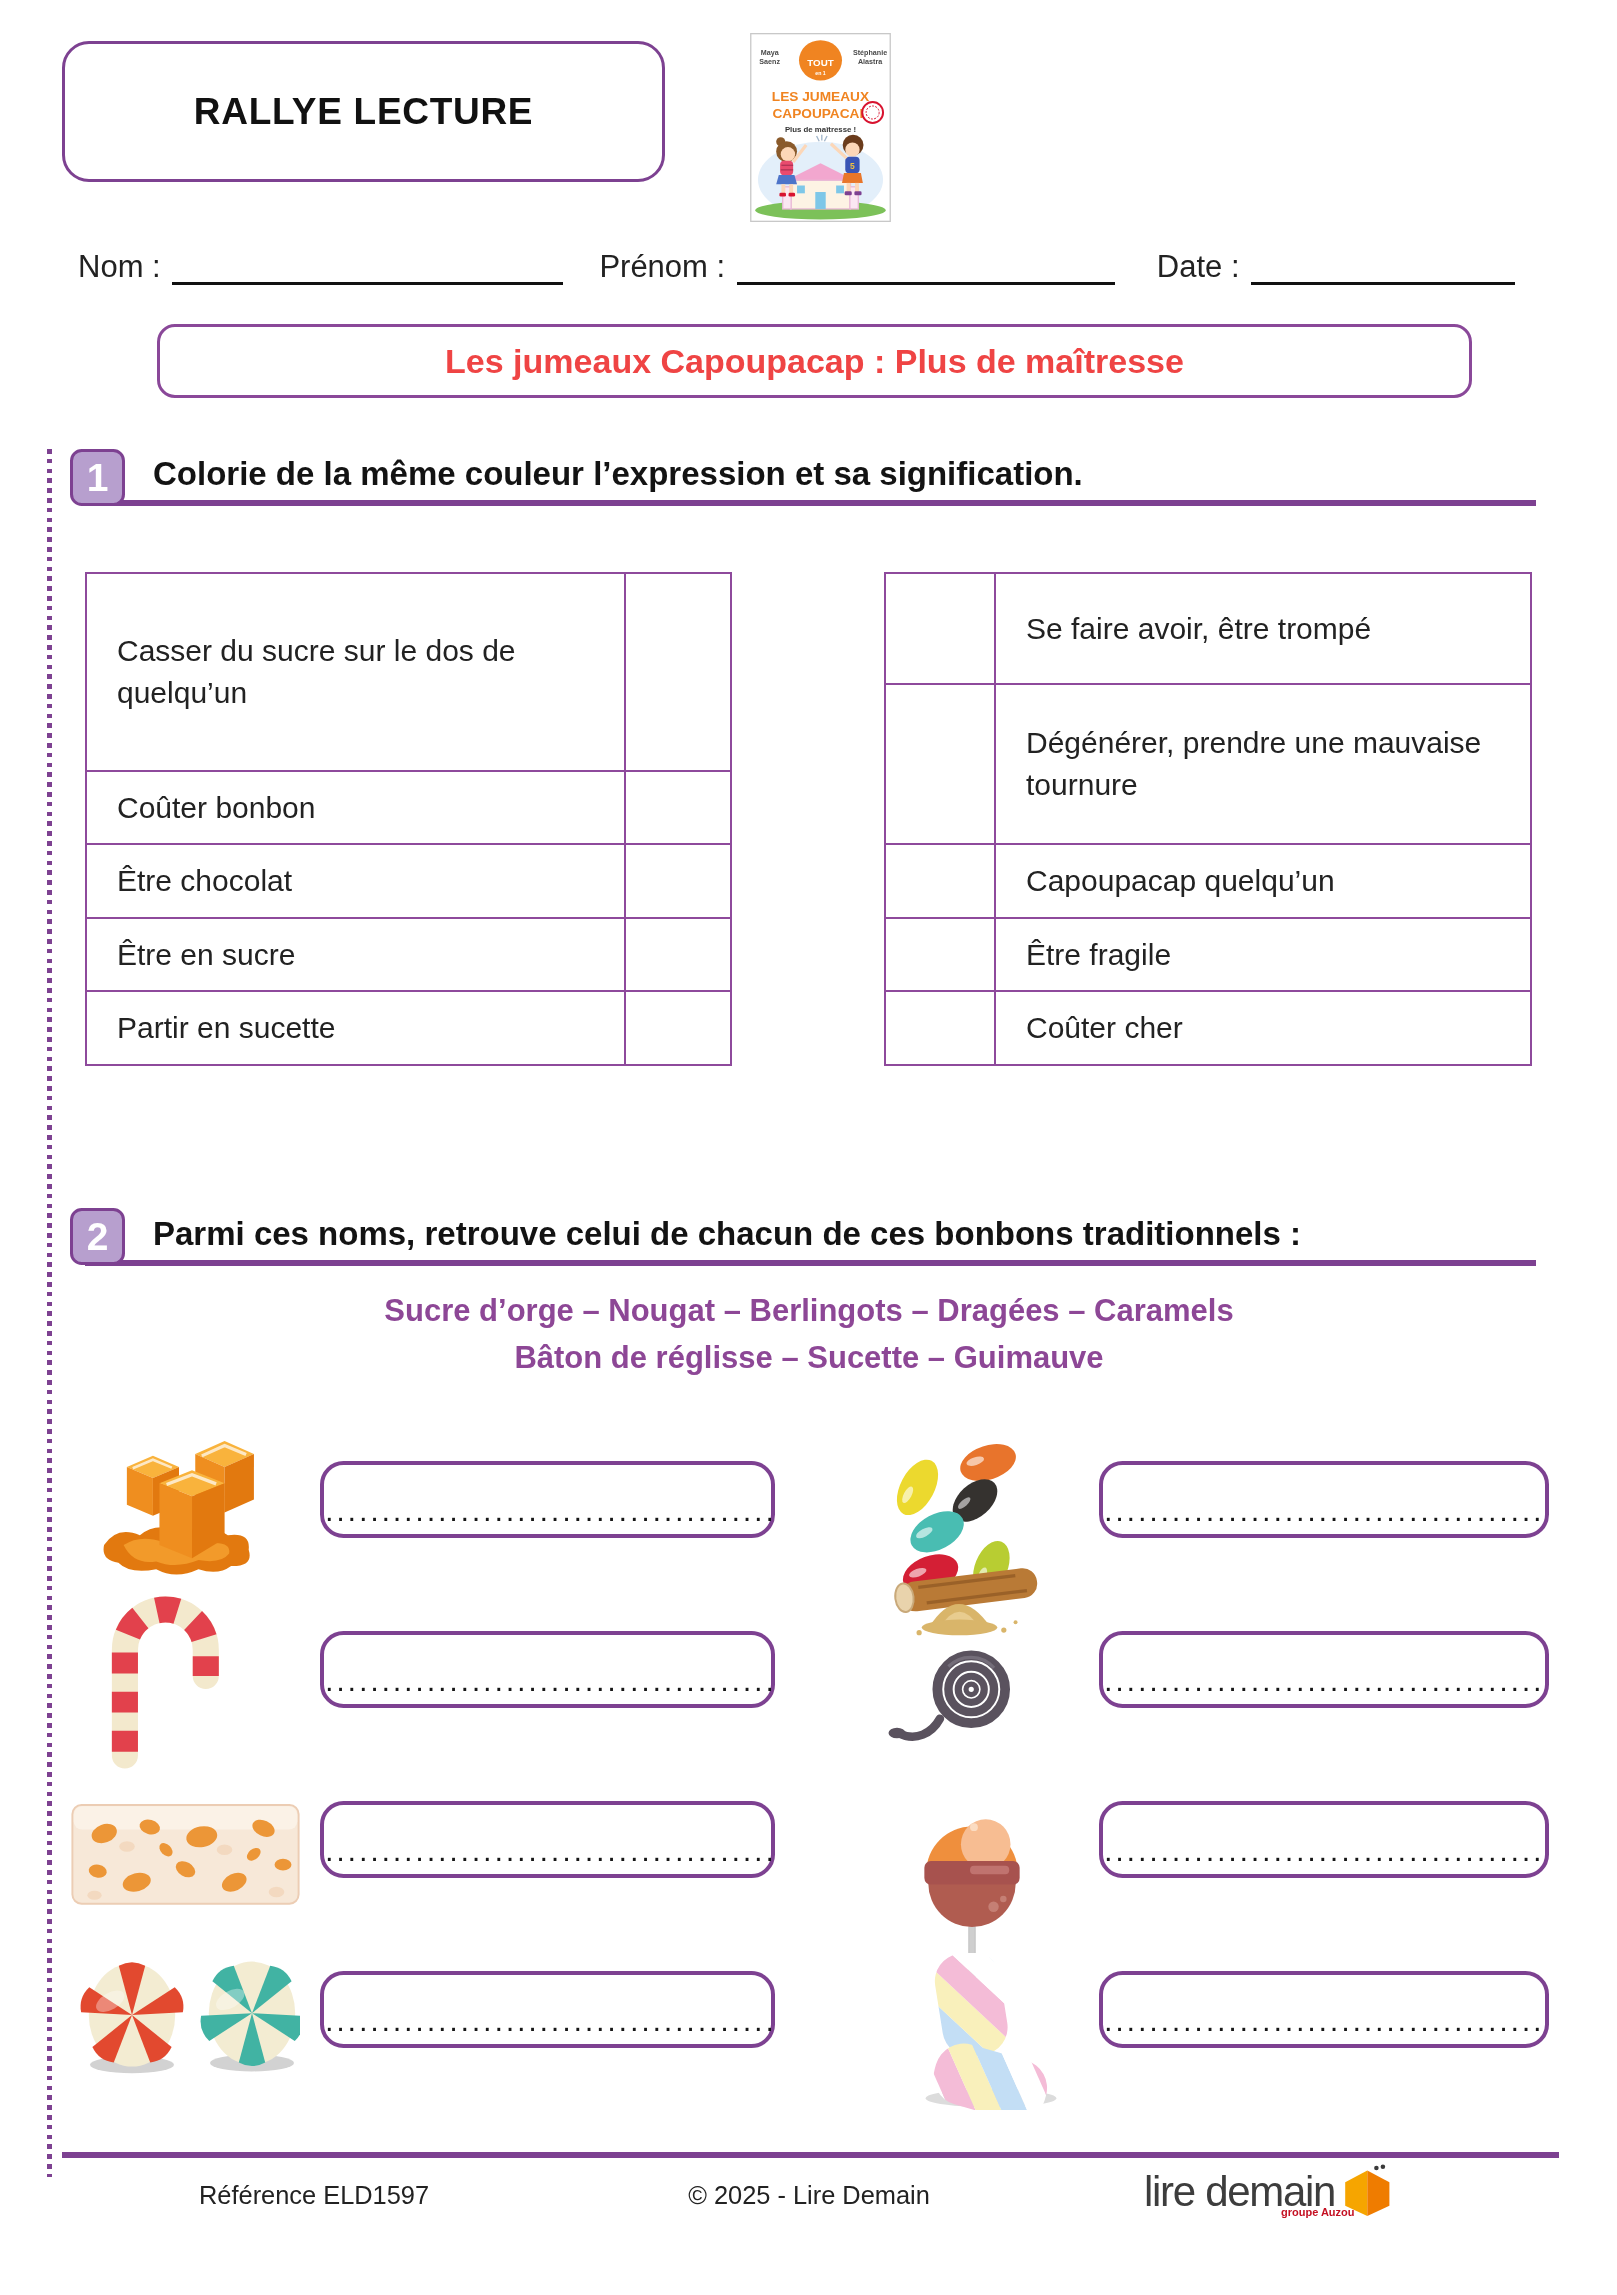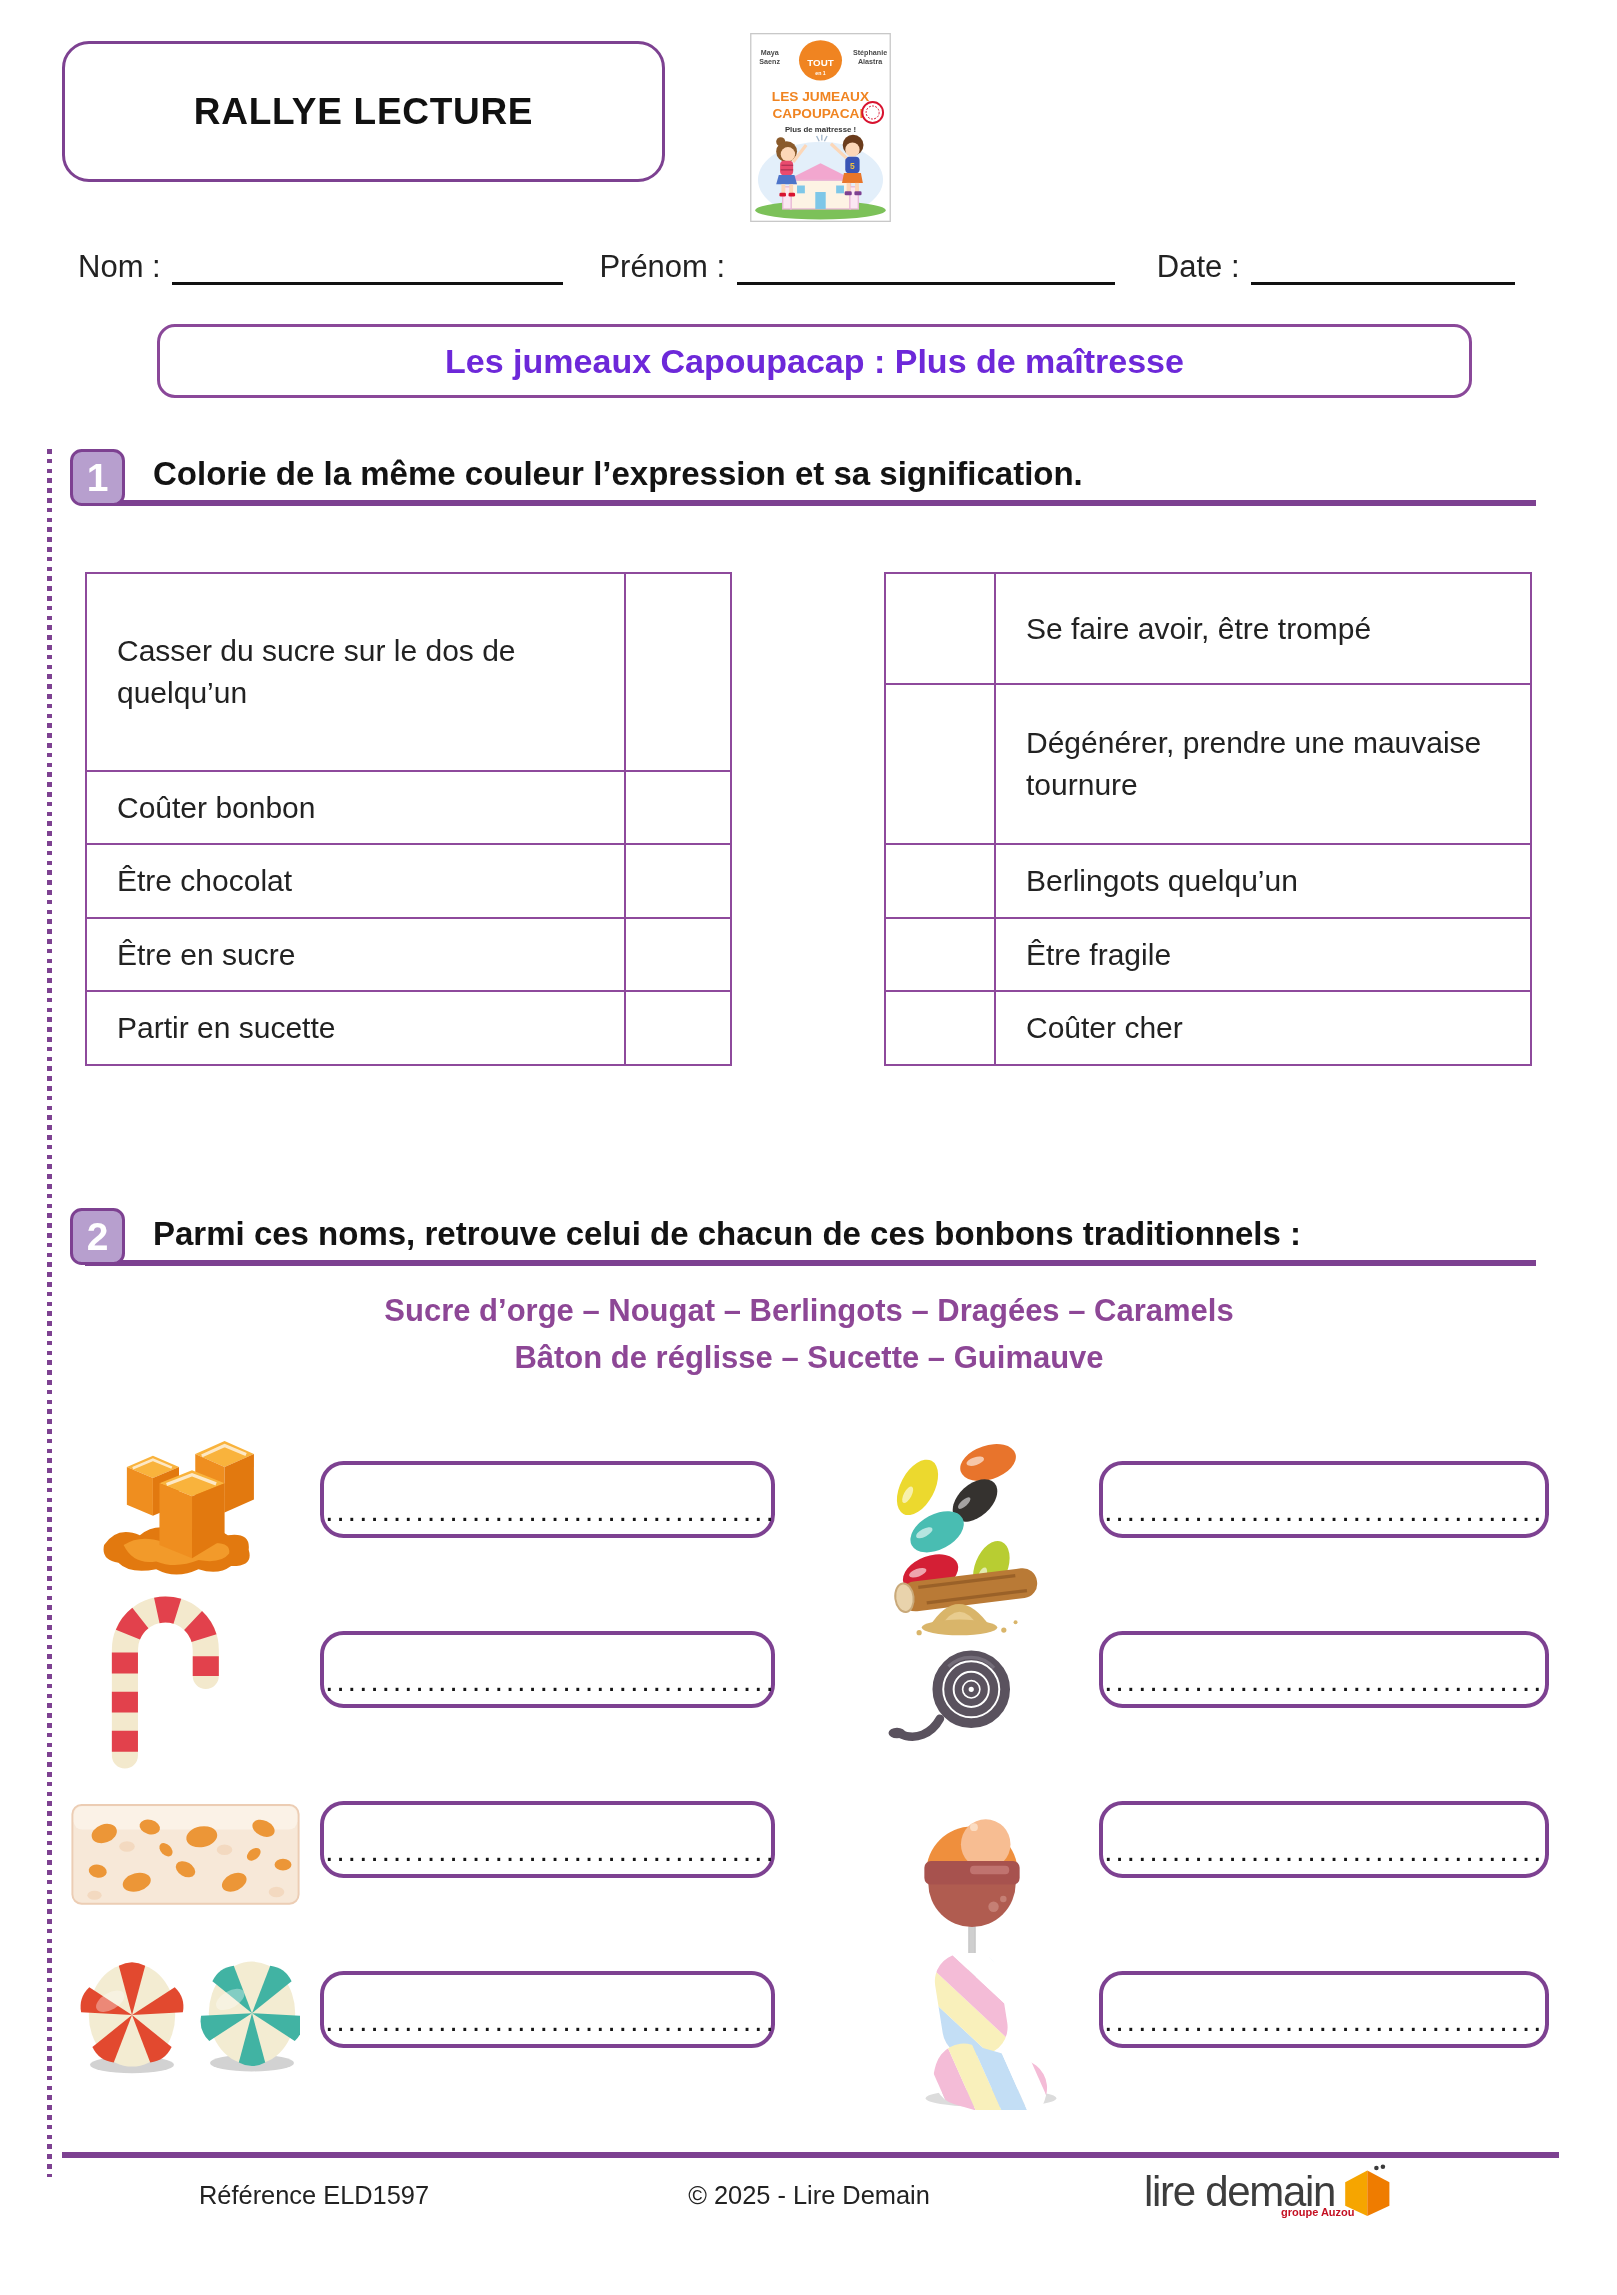--- a/index.html
+++ b/index.html
@@ -16,21 +16,21 @@
 
   
   .field-row{position:absolute;left:78px;top:249px;width:1464px;display:flex;align-items:flex-end;
              font-size:31px;font-weight:400;color:#222;}
   .blank{border-bottom:3.9px solid #111;height:30px;display:inline-block;}
 
   
   .title-box{position:absolute;left:157px;top:324px;width:1309px;height:68px;
              border:3.9px solid #8a4899;border-radius:18px;background:#fff;
              display:flex;align-items:center;justify-content:center;
-             font-weight:bold;font-size:34px;color:#6d28d9;}
+             font-weight:bold;font-size:34px;color:#ef4444;}
 
   
   .dash-line{position:absolute;left:47px;top:449px;width:4.6px;height:1728px;
              background:repeating-linear-gradient(to bottom,#7d4191 0 4.6px,transparent 4.6px 9.8px);}
 
   
   .badge{position:absolute;width:55px;height:57px;background:#b79fce;border:3.9px solid #7d4191;
          border-radius:11.7px;box-sizing:border-box;display:flex;align-items:center;justify-content:center;
          color:#fff;font-size:39px;font-weight:bold;z-index:2;}
   .sec-rule{position:absolute;height:5.9px;background:#7d4191;z-index:1;}
@@ -201,21 +201,21 @@
         <tr style="height:111px;">
       <td class="empty"></td>
       <td>Se faire avoir, être trompé</td>
     </tr>
     <tr style="height:160px;">
       <td class="empty"></td>
       <td>Dégénérer, prendre une mauvaise tournure</td>
     </tr>
     <tr style="height:74px;">
       <td class="empty"></td>
-      <td>Berlingots quelqu’un</td>
+      <td>Capoupacap quelqu’un</td>
     </tr>
     <tr style="height:73px;">
       <td class="empty"></td>
       <td>Être fragile</td>
     </tr>
     <tr style="height:74px;padding-left:27px;">
       <td class="empty"></td>
       <td>Coûter cher</td>
     </tr>
   </tbody>

